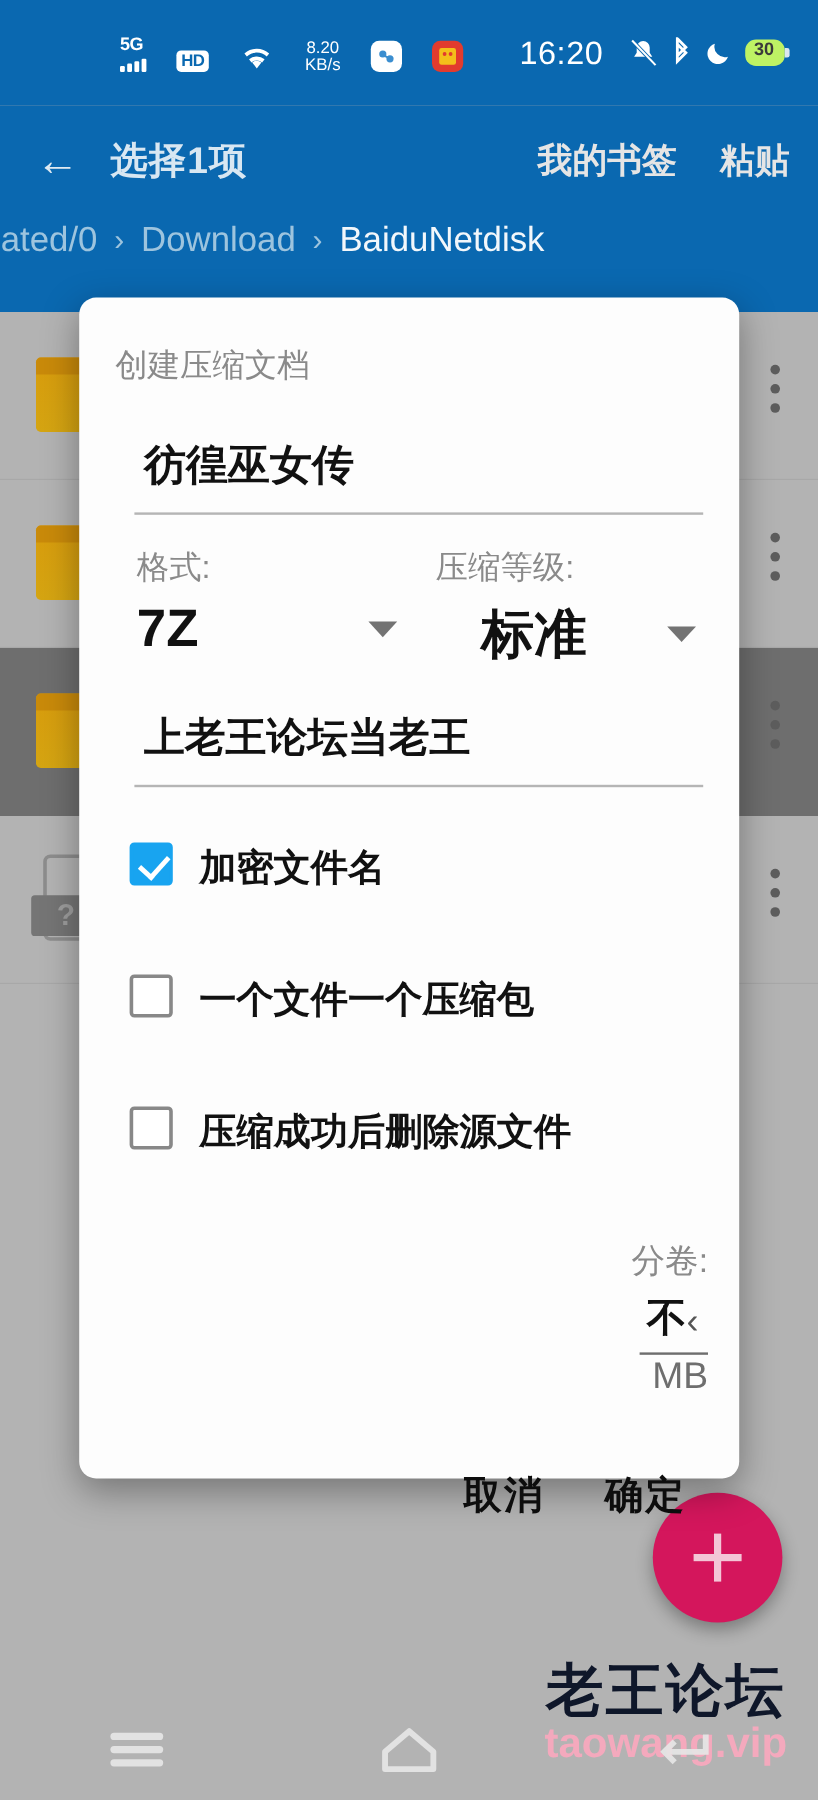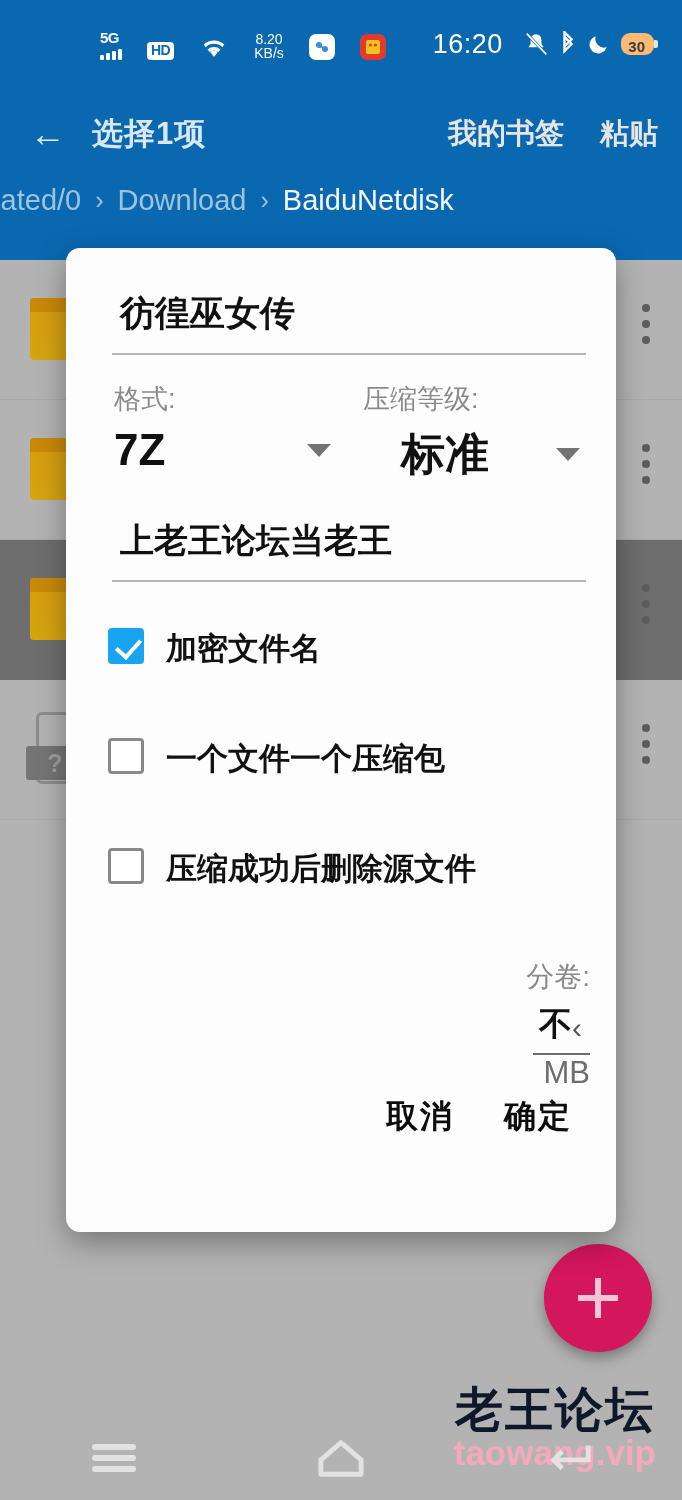--- a/index.html
+++ b/index.html
@@ -27,21 +27,21 @@
   .bars i:nth-child(3){height:9px} .bars i:nth-child(4){height:11px}
   .hd-badge {
     font-size: 14px; font-weight: bold; color: #0a68b0; background: #fff;
     border-radius: 4px; padding: 1px 4px; line-height: 1.1; letter-spacing: -0.5px;
   }
   .speed { font-size: 14px; line-height: 1.0; text-align: center; font-weight: 500; }
   .appicon { width: 26px; height: 26px; border-radius: 7px; background: #fff;
     display: flex; align-items: center; justify-content: center; }
   .appicon.red { background: #e23b2e; }
   .clock { font-size: 27px; font-weight: 500; margin-left: 22px; letter-spacing: 0.5px; }
-  .batt { display: flex; align-items: flex-end; background: #fdba74; border-radius: 9px;
+  .batt { display: flex; align-items: flex-start; background: #bef264; border-radius: 9px;
     height: 22px; padding: 0 9px 0 7px; color: #3a3a3a; font-size: 15px; font-weight: bold;
     position: relative; }
   .batt::after { content:""; position:absolute; right:-4px; top:7px; width:4px;height:8px;
     background:#dce7ef; border-radius:0 2px 2px 0; }
 
   
   .appbar {
     position: absolute; top: 88px; left: 0; width: 682px; height: 172px;
     background: #0a68b0; color: #fff;
   }
@@ -133,21 +133,21 @@
   .check-label { font-size: 31px; font-weight: bold; color: #111; margin-left: 22px; }
 
   .split-row { display: flex; align-items: flex-end; margin-top: 6px; margin-left: 12px; flex-direction: column; }
   .split-label { font-size: 28px; color: #8a8a8a; padding-bottom: 6px; }
   .split-field { flex: 1; border-bottom: 2px solid #6e6e6e; display:flex; align-items:flex-end;
     padding: 0 8px 6px 6px; margin-left: 2px; }
   .split-value { font-size: 33px; font-weight: bold; color: #111; }
   .split-caret { margin-left: auto; font-size: 30px; color: #555; padding-bottom: 2px; }
   .split-unit { font-size: 31px; color: #6e6e6e; margin-left: 20px; padding-bottom: 4px; }
 
-  .dlg-actions { display: flex; justify-content: flex-end; gap: 50px; padding-right: 18px; align-items: center; }
+  .dlg-actions { display: flex; justify-content: flex-end; gap: 50px; margin-top: 56px; padding-right: 18px; align-items: center; }
   .dlg-btn { font-size: 32px; font-weight: bold; color: #0d0d0d; letter-spacing: 2px; }
 </style>
 </head>
 <body>
 
 <div class="screen">
 
   <div class="statusbar">
     <div class="sb-left">
       <div class="sig">
@@ -276,20 +276,21 @@
       <path d="M6 18L20 6l14 12v10H6z" fill="none" stroke="#e6e6e6" stroke-width="3.4" stroke-linejoin="round"></path>
     </svg>
     <svg class="nav-ico" viewBox="0 0 40 32">
       <path d="M34 8v10H10" fill="none" stroke="#e6e6e6" stroke-width="3.4"></path>
       <path d="M16 12l-6 6 6 6" fill="none" stroke="#e6e6e6" stroke-width="3.4"></path>
     </svg>
   </div>
 
   <div class="scrim"></div>
   <div class="dialog">
+    <div class="dlg-title">创建压缩文档</div>
 
     <div class="field-name">彷徨巫女传</div>
     <div class="underline"></div>
 
     <div class="two-col">
       <div class="col">
         <div class="col-label">格式:</div>
         <div class="col-row">
           <span class="col-value">7Z</span>
           <span class="caret"></span>

